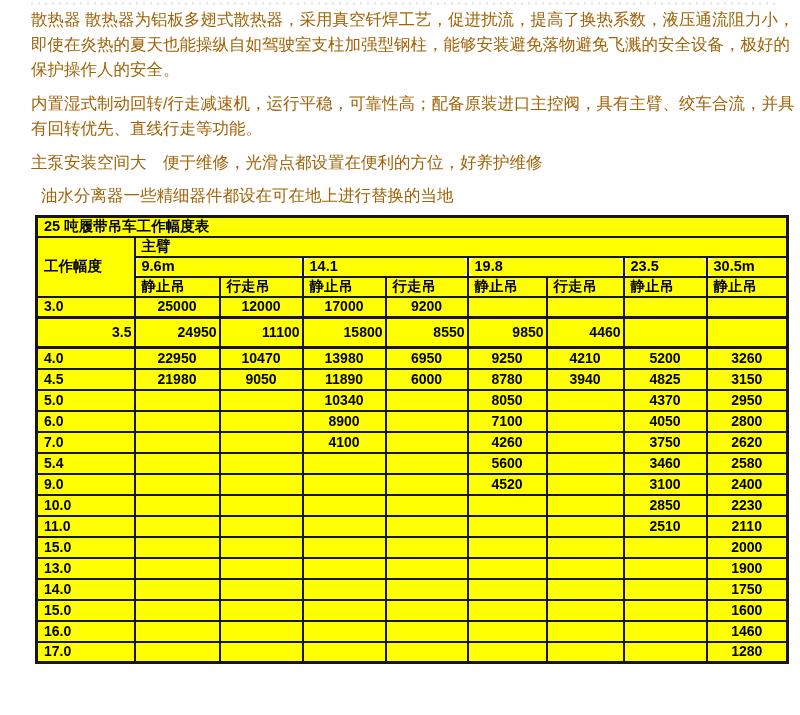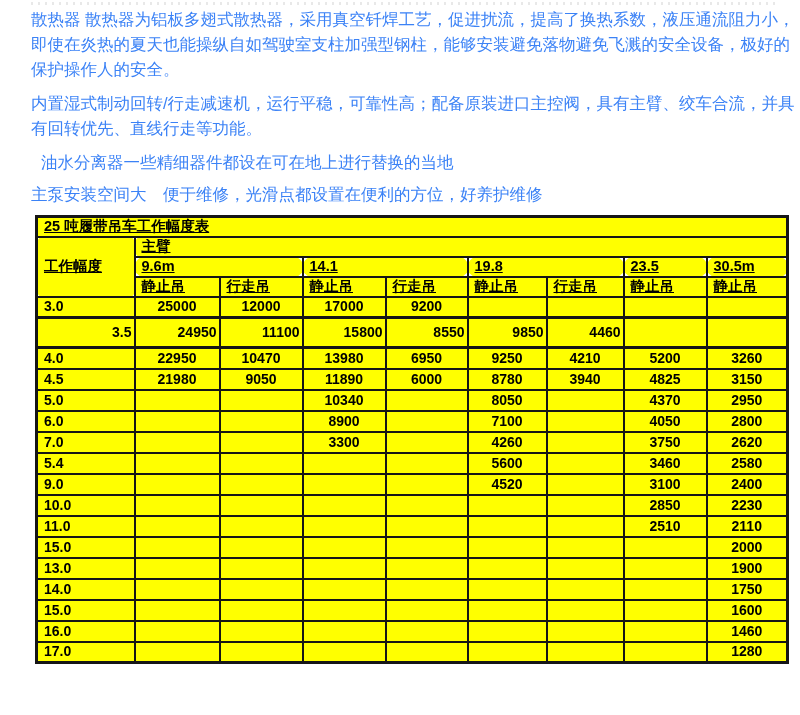--- a/index.html
+++ b/index.html
@@ -19,21 +19,21 @@
     height: 3px; width: 745px;
     margin: 0 0 2px 0;
     background: repeating-linear-gradient(90deg, #d9d9d9 0 2px, transparent 2px 7px);
     opacity: .6;
   }
   p.para {
     margin: 0 0 9px 0;
     width: 764px;
     font-size: 16.5px;
     line-height: 25px;
-    color: #3b82f6;
+    color: #a16207;
     letter-spacing: 0px;
     word-break: break-all;
   }
   p.para.single { margin-bottom: 8px; }
   p.para.indent { padding-left: 10px; margin-bottom: 7px; }
 
   table.crane {
     border-collapse: collapse;
     table-layout: fixed;
     margin: 2px 0 0 4px;
@@ -44,43 +44,43 @@
     background: #ffff00;
     color: #000000;
     font-weight: 700;
     font-size: 14px;
     line-height: 1.1;
     padding: 1px 2px 1px 6px;
     vertical-align: middle;
     white-space: nowrap;
     overflow: hidden;
   }
-  table.crane td.hd { font-size: 14.5px; text-decoration: underline; }
+  table.crane td.hd { font-size: 14.5px; }
   table.crane td.val { text-align: center; padding-left: 2px; }
   
   tr.r-title td { height: 18px; }
-  tr.r-boom  td { height: 17px; border-radius: 6px; }
+  tr.r-boom  td { height: 17px; }
   tr.r-len   td { height: 20px; border-radius: 9px; }
   tr.r-type  td { height: 20px; margin-left: 32px; }
   tr.r-data  td { height: 21px; }
   
   table.crane tr:nth-child(6) td { height: 30px; text-align: right; }
   
   table.crane tr:nth-child(6) td,
   table.crane tr:nth-child(7) td { border-top-width: 3px; }
 </style>
 </head>
 <body>
 
 <div class="doc">
   <div class="clip-line"></div>
   <p class="para">散热器 散热器为铝板多翅式散热器，采用真空钎焊工艺，促进扰流，提高了换热系数，液压通流阻力小，即使在炎热的夏天也能操纵自如驾驶室支柱加强型钢柱，能够安装避免落物避免飞溅的安全设备，极好的保护操作人的安全。</p>
   <p class="para">内置湿式制动回转/行走减速机，运行平稳，可靠性高；配备原装进口主控阀，具有主臂、绞车合流，并具有回转优先、直线行走等功能。</p>
+  <p class="para single">主泵安装空间大　便于维修，光滑点都设置在便利的方位，好养护维修</p>
   <p class="para indent">油水分离器一些精细器件都设在可在地上进行替换的当地</p>
-  <p class="para single">主泵安装空间大　便于维修，光滑点都设置在便利的方位，好养护维修</p>
 
   <table class="crane">
     <colgroup>
       <col style="width:98px">
         <col style="width:85px">
         <col style="width:83px">
       <col style="width:83px">
         <col style="width:82px">
         <col style="width:79px">
       <col style="width:77px">
@@ -175,21 +175,21 @@
           <td class="val"></td>
           <td class="val">7100</td>
           <td class="val"></td>
           <td class="val">4050</td>
           <td class="val">2800</td>
         </tr>
         <tr class="r-data">
           <td class="amp">7.0</td>
           <td class="val"></td>
           <td class="val"></td>
-          <td class="val">3300</td>
+          <td class="val">4100</td>
           <td class="val"></td>
           <td class="val">4260</td>
           <td class="val"></td>
           <td class="val">3750</td>
           <td class="val">2620</td>
         </tr>
         <tr class="r-data">
           <td class="amp">5.4</td>
           <td class="val"></td>
           <td class="val"></td>

